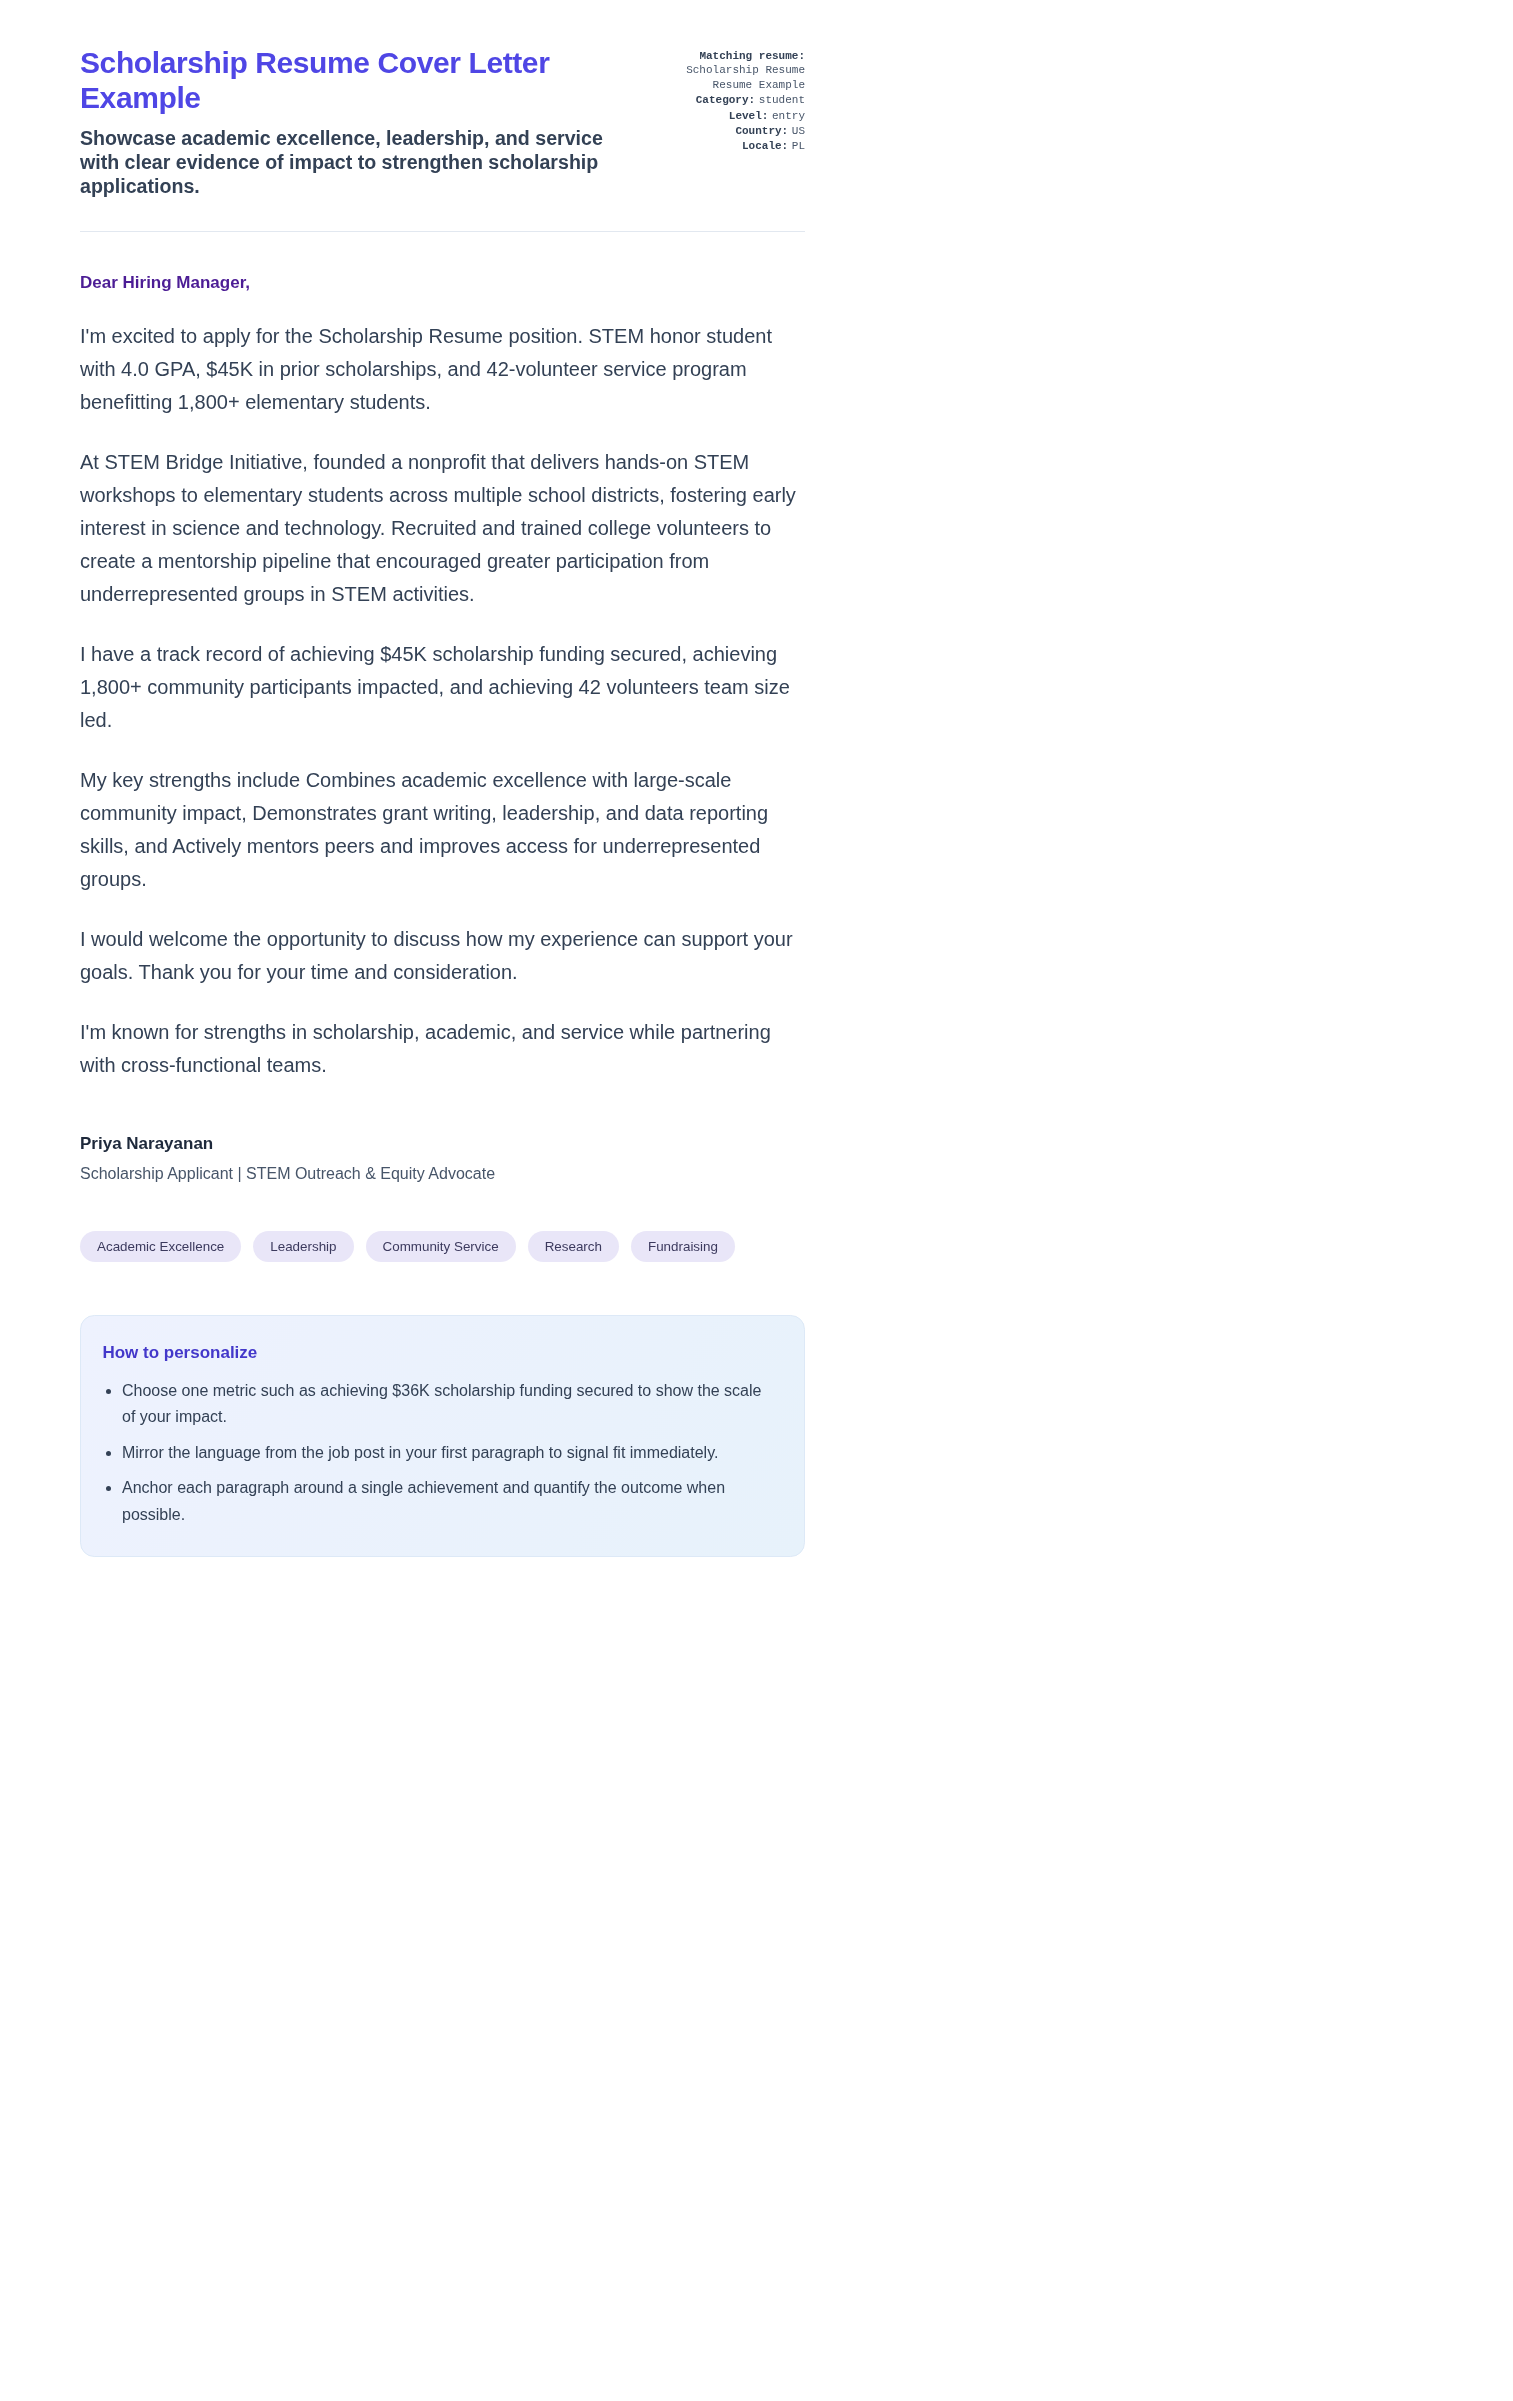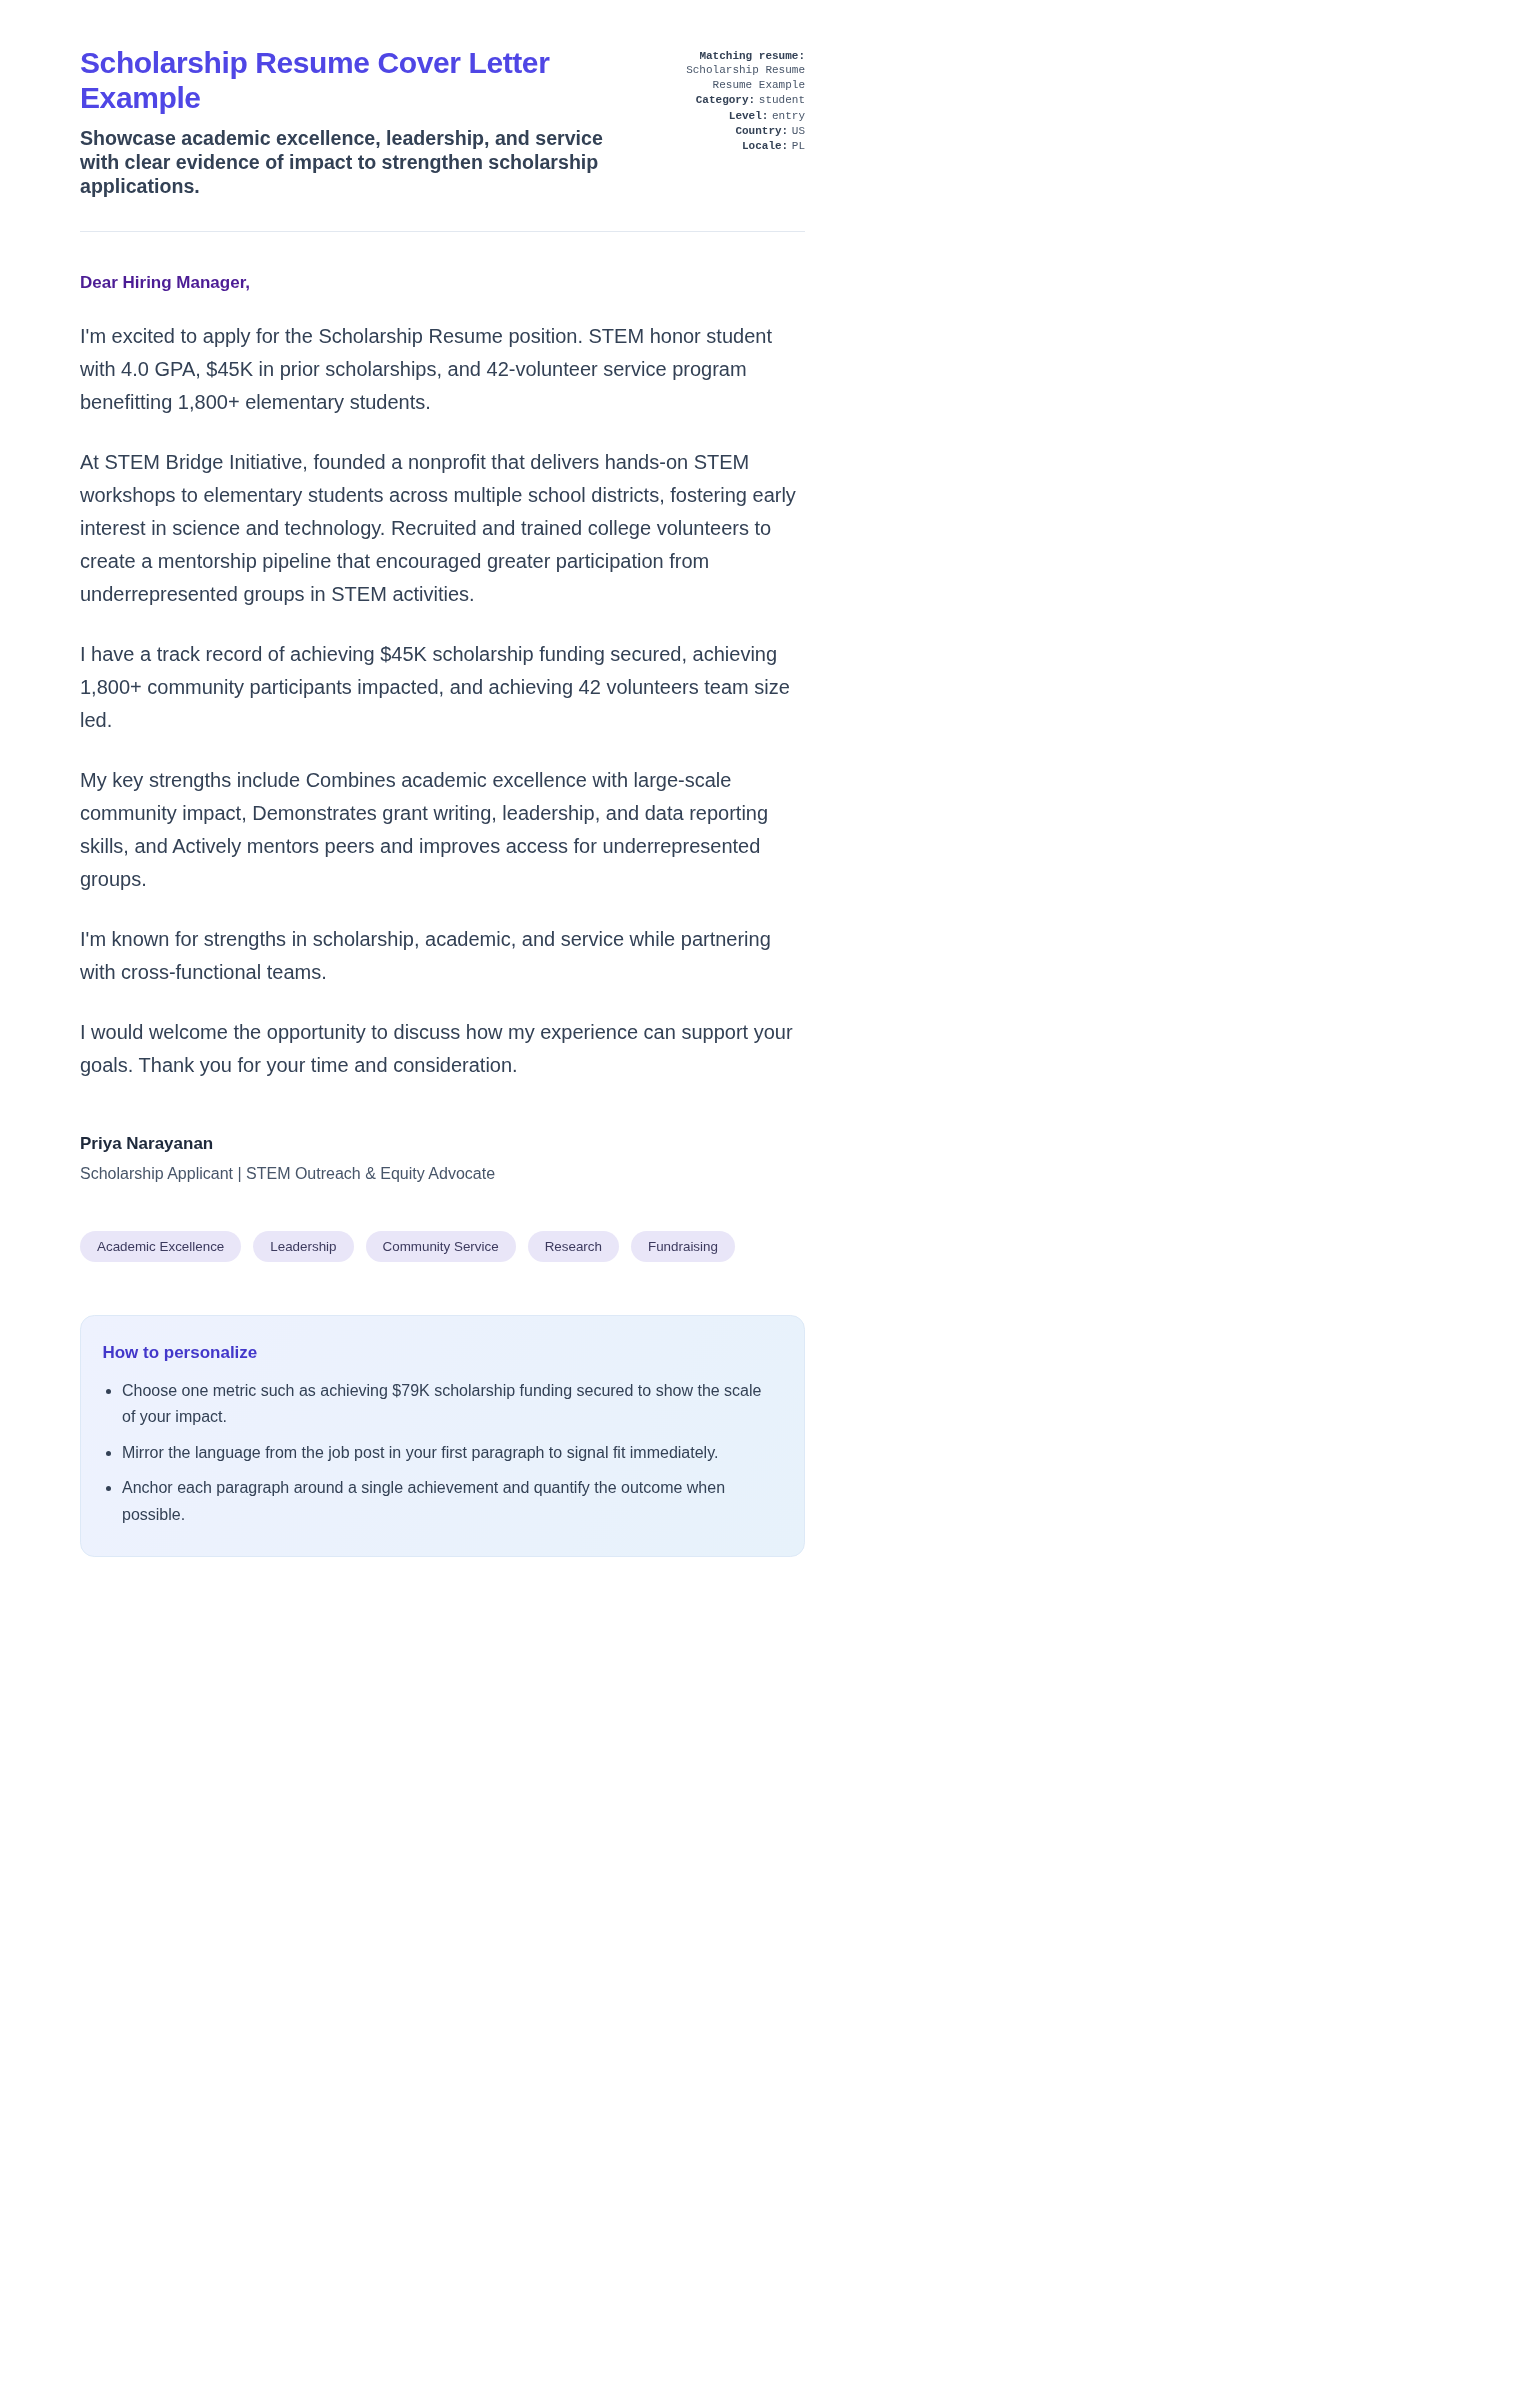--- a/index.html
+++ b/index.html
@@ -150,38 +150,38 @@
   </div>
 
   <hr class="divider">
 
   <div class="letter">
     <div class="greeting">Dear Hiring Manager,</div>
     <p class="paragraph">I'm excited to apply for the Scholarship Resume position. STEM honor student with 4.0 GPA, $45K in prior scholarships, and 42-volunteer service program benefitting 1,800+ elementary students.</p>
     <p class="paragraph">At STEM Bridge Initiative, founded a nonprofit that delivers hands-on STEM workshops to elementary students across multiple school districts, fostering early interest in science and technology. Recruited and trained college volunteers to create a mentorship pipeline that encouraged greater participation from underrepresented groups in STEM activities.</p>
     <p class="paragraph">I have a track record of achieving $45K scholarship funding secured, achieving 1,800+ community participants impacted, and achieving 42 volunteers team size led.</p>
     <p class="paragraph">My key strengths include Combines academic excellence with large-scale community impact, Demonstrates grant writing, leadership, and data reporting skills, and Actively mentors peers and improves access for underrepresented groups.</p>
+    <p class="paragraph">I would welcome the opportunity to discuss how my experience can support your goals. Thank you for your time and consideration.</p>
     <p class="paragraph">I'm known for strengths in scholarship, academic, and service while partnering with cross-functional teams.</p>
-    <p class="paragraph">I would welcome the opportunity to discuss how my experience can support your goals. Thank you for your time and consideration.</p>
 
     <div class="signature-name">Priya Narayanan</div>
     <div class="signature-title">Scholarship Applicant | STEM Outreach &amp; Equity Advocate</div>
   </div>
 
   <div class="tags">
     <span class="tag">Academic Excellence</span>
     <span class="tag">Leadership</span>
     <span class="tag">Community Service</span>
     <span class="tag">Research</span>
     <span class="tag">Fundraising</span>
   </div>
 
   <div class="personalize">
     <h2 class="personalize-heading">How to personalize</h2>
     <ul>
-      <li>Choose one metric such as achieving $79K scholarship funding secured to show the scale of your impact.</li>
+      <li>Choose one metric such as achieving $36K scholarship funding secured to show the scale of your impact.</li>
       <li>Mirror the language from the job post in your first paragraph to signal fit immediately.</li>
       <li>Anchor each paragraph around a single achievement and quantify the outcome when possible.</li>
     </ul>
   </div>
 
 </div>
 
 
 </body></html>

